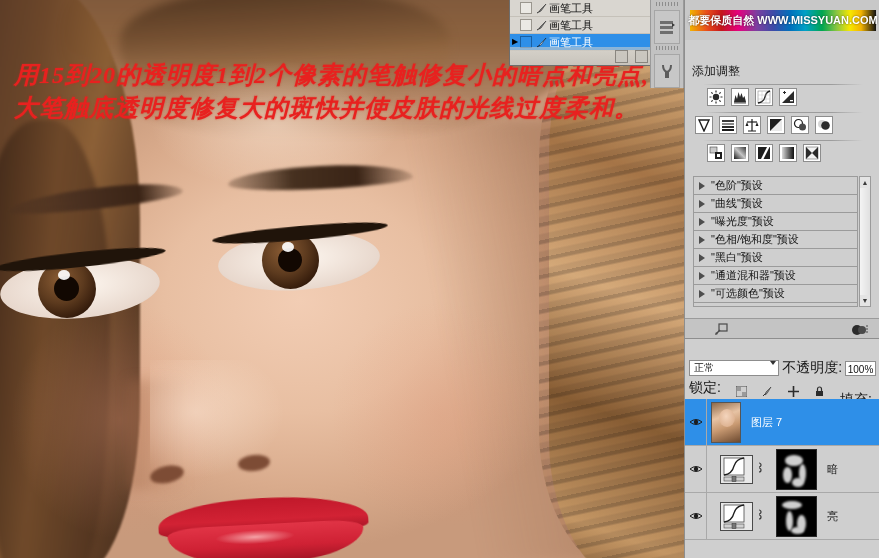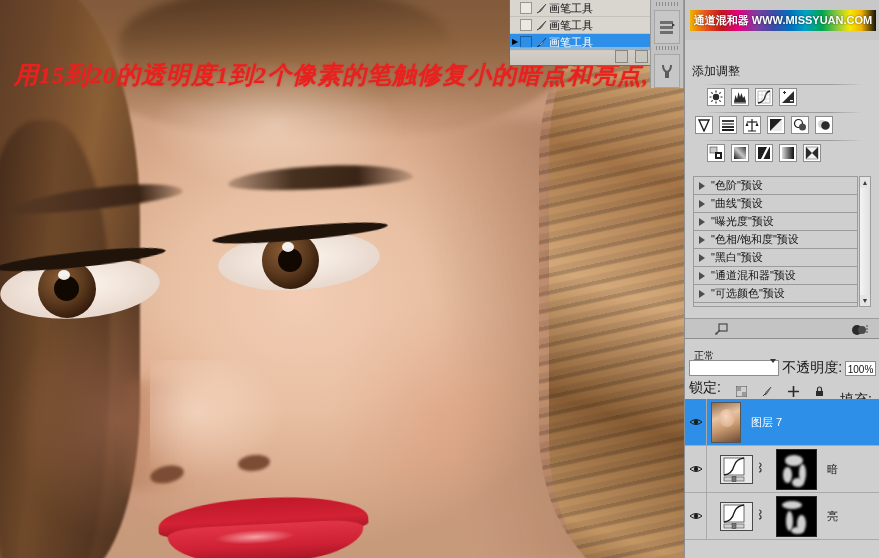--- a/index.html
+++ b/index.html
@@ -193,21 +193,21 @@
   #adj-foot { position:absolute; left:0; top:318px; width:195px; height:20px;
      background:#c4c4c4; border-top:1px solid #9b9b9b; }
   #adj-foot .lf { position:absolute; left:30px; top:3px; }
   #adj-foot .rf { position:absolute; right:12px; top:3px; }
 
   #layers-panel { position:absolute; left:0; top:338px; width:195px; height:220px;
      background:#cfcfcf; border-top:1px solid #8e8e8e;}
   #blend-row { position:absolute; left:0; top:20px; width:195px; height:18px;
      display:flex; align-items:center; padding:0 4px; gap:3px;}
   #blend-select { width:96px; height:16px; background:#fff; border:1px solid #8d8d8d;
-     font-size:10px; color:#111; display:flex; align-items:flex-end; justify-content:space-between;
+     font-size:10px; color:#111; display:flex; align-items:flex-start; justify-content:space-between;
      padding:0 2px 12px 4px;}
   #blend-select .cv { width:0;height:0;border-top:4px solid #333;
      border-left:3px solid transparent;border-right:3px solid transparent;}
   .lbl-sm { font-size:14px; color:#151515; white-space:nowrap; }
   .numbox { width:33px; height:15px; background:#fff; border:1px solid #8d8d8d;
      font-size:10px; text-align:center; line-height:15px; color:#111; }
   #lock-row { position:absolute; left:0; top:40px; width:195px; height:18px;
      display:flex; align-items:center; padding:0 4px; gap:15px;}
   #lock-row .lk { width:11px; height:11px; }
 
@@ -274,20 +274,21 @@
       <div class="lip-upper"></div>
       <div class="lip-lower"></div>
       <div class="lip-hi"></div>
 
       <div class="hair-right"></div>
       <div class="hair-right-strands"></div>
     </div>
 
     <div id="annotation">
       <div>用15到20的透明度1到2个像素的笔触修复小的暗点和亮点,</div>
+      <div>大笔触底透明度修复大的斑快并使皮肤的光线过度柔和。</div>
     </div>
   </div>
 
   <div id="history-panel">
     <div class="hist-list">
 
       <div class="hist-row">
         <div class="hist-arrow"></div>
         <div class="hist-cb"></div>
         <div class="hist-ico">
@@ -351,21 +352,21 @@
       <svg width="18" height="18" viewBox="0 0 18 18">
         <path d="M5 3 Q5 9 9 10 Q13 9 13 3" fill="none" stroke="#5c5c5c" stroke-width="2"></path>
         <rect x="7" y="10" width="4" height="6" fill="#5c5c5c"></rect>
       </svg>
     </div>
   </div>
 
   <div id="right-dock">
 
     <div id="brand-banner">
-      <span class="bt">通道混和器 WWW.MISSYUAN.COM</span>
+      <span class="bt">都要保质自然 WWW.MISSYUAN.COM</span>
     </div>
 
     <div class="panel-tabs" style="top:40px;">
       <div class="ptab active">调整</div>
       <div class="ptab">蒙版</div>
     </div>
 
     <div id="adjust-panel">
       <div id="adjust-title">添加调整</div>
 

